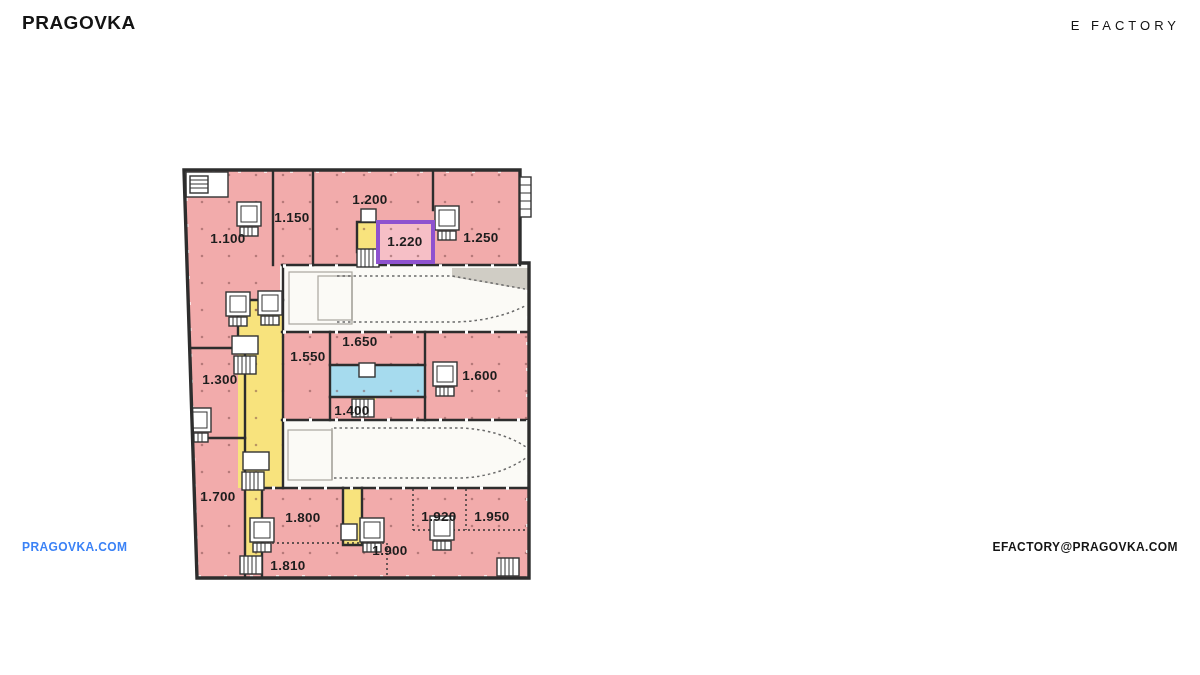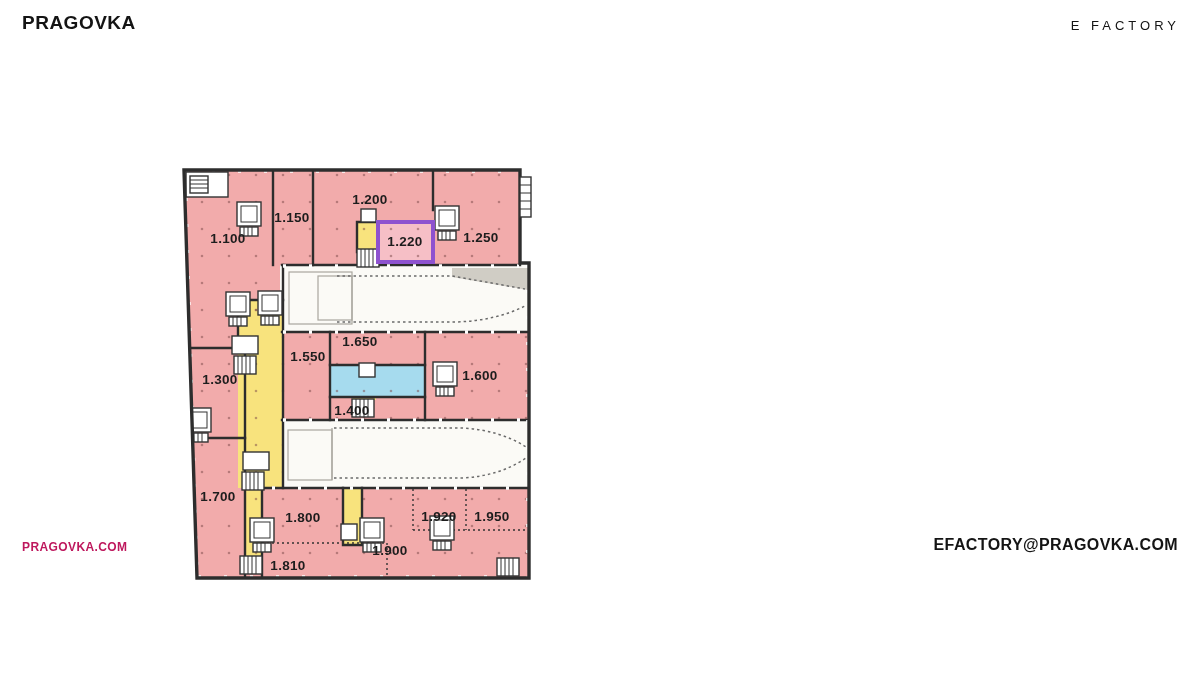--- a/index.html
+++ b/index.html
@@ -2,23 +2,23 @@
 <html><head>
 <meta charset="utf-8">
 <style>
   html,body{margin:0;padding:0;background:#ffffff;width:1200px;height:675px;overflow:hidden;
     font-family:"Liberation Sans", sans-serif;}
   .page{position:relative;width:1200px;height:582px;background:#fff;}
   .logo{position:absolute;left:22px;top:12px;font-size:19px;font-weight:800;color:#141414;
     letter-spacing:.5px;}
   .brand{position:absolute;right:20px;top:18px;font-size:13px;font-weight:400;color:#141414;
     letter-spacing:4px;}
-  .site{position:absolute;left:22px;bottom:28px;font-size:12px;font-weight:800;color:#be185d;
+  .site{position:absolute;left:22px;bottom:28px;font-size:12px;font-weight:800;color:#3b82f6;
     letter-spacing:.4px;text-align:right;}
-  .email{position:absolute;right:22px;bottom:28px;font-size:16px;font-weight:800;color:#141414;
+  .email{position:absolute;right:22px;bottom:28px;font-size:12px;font-weight:800;color:#141414;
     letter-spacing:.4px;}
   svg{position:absolute;left:0;top:0;}
   .wall{stroke:#2d2d2d;stroke-width:2.4;fill:none;stroke-linecap:square;}
   .wallthick{stroke:#2d2d2d;stroke-width:3.4;fill:none;}
   .tick{stroke:#ffffff;stroke-width:3.6;fill:none;stroke-dasharray:3 23;}
   .dotline{stroke:#333;stroke-width:1.4;fill:none;stroke-dasharray:2 3;}
   .track{stroke:#6b6b6b;stroke-width:1.5;fill:none;stroke-dasharray:2.5 3;}
   .thin{stroke:#a9a69e;stroke-width:1.2;fill:none;}
   .icon{stroke:#333;stroke-width:1.4;fill:#fff;}
   .iconline{stroke:#333;stroke-width:1;fill:none;}

